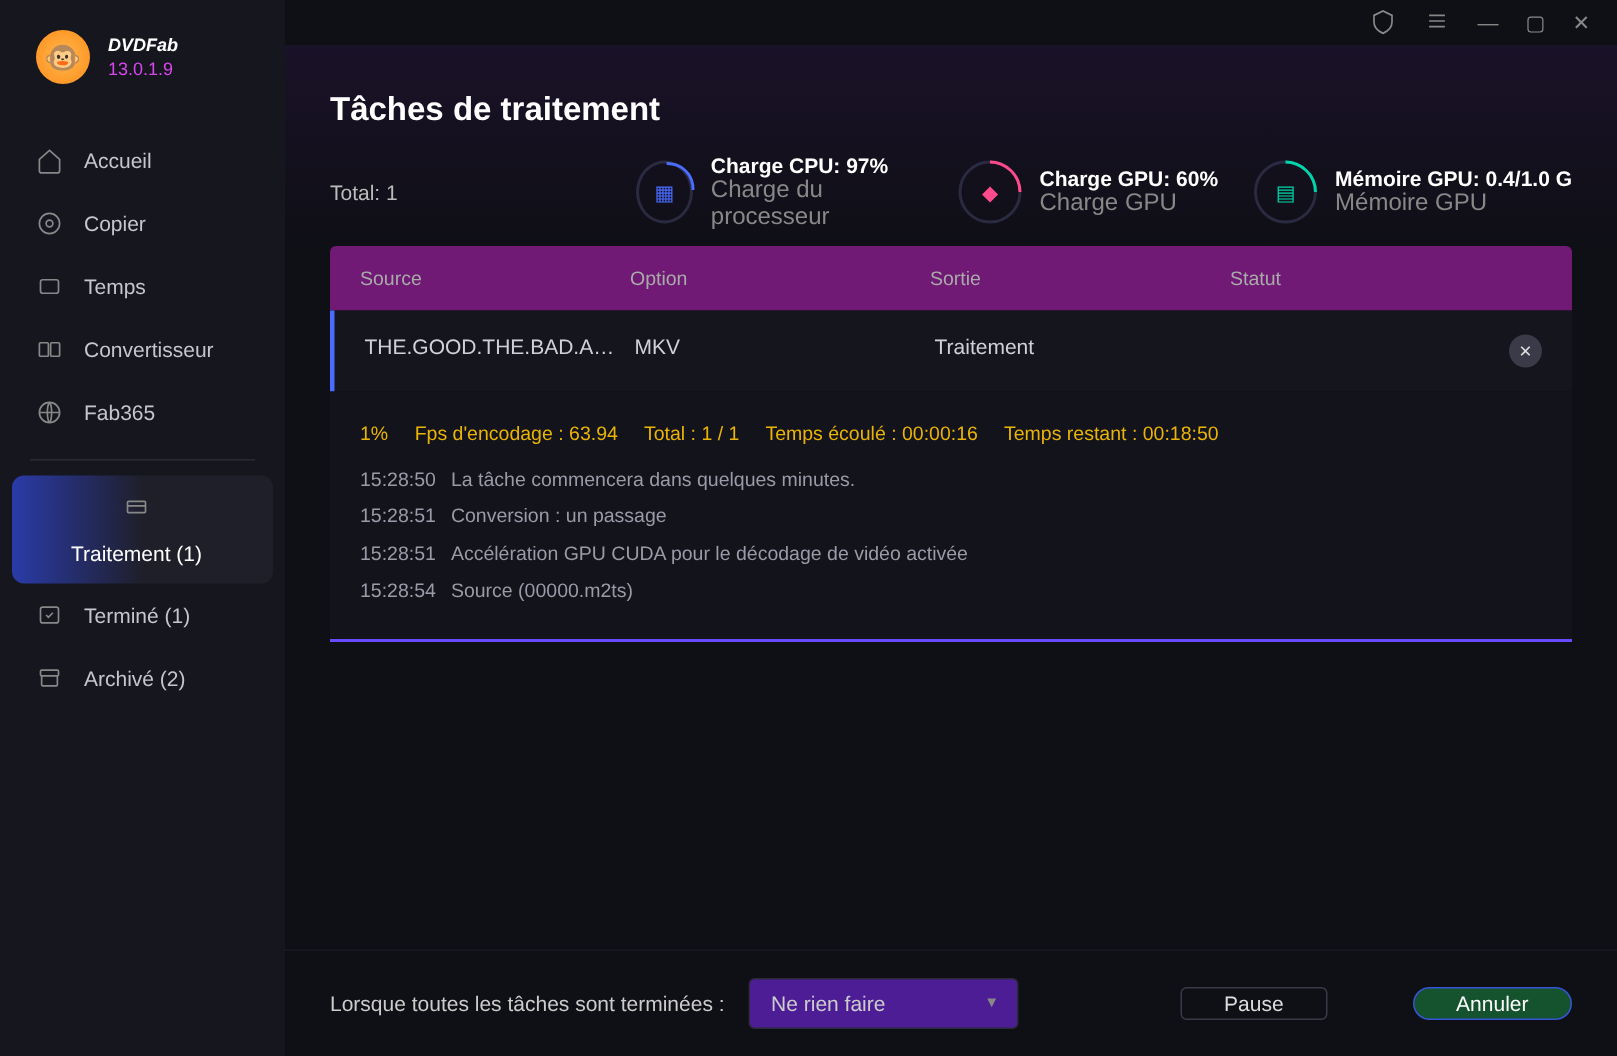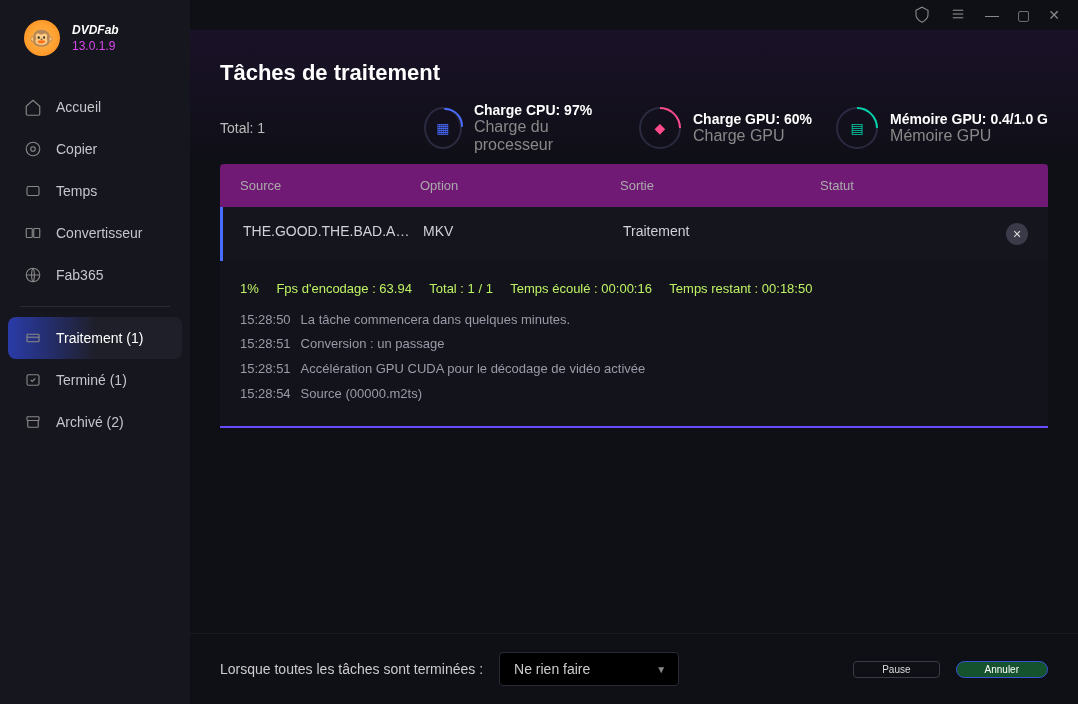--- a/index.html
+++ b/index.html
@@ -6,21 +6,21 @@
 body { font-family: -apple-system, BlinkMacSystemFont, "Segoe UI", Arial, sans-serif; background: #0a0a0f; color: #d0d0d8; width: 1078px; height: 704px; overflow: hidden; font-size: 14px; }
 .app { display: flex; height: 100%; }
 .sidebar { width: 190px; background: #16161e; padding-top: 20px; flex-shrink: 0; }
 .logo-area { display: flex; align-items: center; padding: 0 20px 30px 24px; gap: 12px; }
 .logo-icon { width: 36px; height: 36px; border-radius: 50%; background: radial-gradient(circle, #ffb84d, #ff8c1a); display: flex; align-items: center; justify-content: center; font-size: 20px; }
 .logo-text { display: flex; flex-direction: column; }
 .logo-name { font-weight: bold; font-style: italic; color: #fff; font-size: 12px; text-align: right; }
 .logo-version { font-size: 12px; color: #d946ef; margin-top: 2px; }
 .nav-list { list-style: none; }
 .nav-item { display: flex; align-items: center; gap: 14px; padding: 12px 24px; cursor: pointer; color: #c5c5cc; font-size: 14px; }
-.nav-item.active { background: linear-gradient(90deg, #2a3ba8 0%, #1f1f2a 50%); border-radius: 8px; margin: 0 8px; padding-left: 16px; color: #fff; }
+.nav-item.active { background: linear-gradient(90deg, #2a3ba8 0%, #1f1f2a 50%); border-radius: 8px; margin: 0 8px; padding-left: 16px; color: #fff; flex-direction: column; }
 .nav-icon { width: 18px; height: 18px; display: flex; align-items: center; justify-content: center; color: #888; }
 .nav-sep { height: 1px; background: #2a2a35; margin: 10px 20px; }
 .main { flex: 1; display: flex; flex-direction: column; background: #0f0f16; position: relative; }
 .titlebar { height: 30px; display: flex; justify-content: flex-end; align-items: center; gap: 18px; padding: 0 18px; color: #888; }
 .titlebar .win-btn { cursor: pointer; font-size: 14px; }
 .header { padding: 30px 30px 10px 30px; background: linear-gradient(180deg, #1a1228 0%, #0f0f16 100%); }
 .page-title { font-size: 22px; font-weight: bold; color: #fff; margin-bottom: 16px; }
 .stats-row { display: flex; align-items: center; gap: 24px; }
 .total-text { color: #bbb; flex: 0 0 180px; }
 .gauge-group { display: flex; align-items: center; gap: 12px; }
@@ -38,29 +38,29 @@
 .table-head { display: flex; background: #701a75; padding: 14px 20px; font-size: 13px; color: #aaa; border-radius: 4px 4px 0 0; }
 .col-source { flex: 0 0 180px; }
 .col-option { flex: 0 0 200px; }
 .col-output { flex: 0 0 200px; }
 .col-status { flex: 1; }
 .col-action { flex: 0 0 40px; text-align: center; }
 .task-row { display: flex; align-items: flex-start; padding: 16px 20px; border-left: 3px solid #4a6cff; background: #15151e; color: #d0d0d8; font-size: 14px; }
 .task-row .col-source { white-space: nowrap; overflow: hidden; text-overflow: ellipsis; padding-right: 10px; }
 .close-btn { width: 22px; height: 22px; border-radius: 50%; background: #3a3a48; color: #ddd; display: flex; align-items: center; justify-content: center; cursor: pointer; font-size: 11px; margin-left: auto; }
 .log-area { padding: 16px 20px 20px 20px; color: #9a9aa8; font-size: 13px; line-height: 1.9; background: #13131b; border-bottom: 2px solid #6a4aff; }
-.log-stats { color: #bef264; margin-bottom: 6px; }
+.log-stats { color: #eab308; margin-bottom: 6px; }
 .log-stats span { margin-right: 14px; }
 .log-line { display: flex; gap: 10px; }
 .footer { padding: 18px 30px; display: flex; align-items: center; gap: 16px; border-top: 1px solid #1a1a24; }
 .footer-label { color: #ccc; }
-.select-box { background: #000000; border: 1px solid #2a2a38; padding: 8px 36px 8px 14px; border-radius: 4px; color: #ccc; position: relative; cursor: pointer; min-width: 180px; }
+.select-box { background: #4c1d95; border: 1px solid #2a2a38; padding: 8px 36px 8px 14px; border-radius: 4px; color: #ccc; position: relative; cursor: pointer; min-width: 180px; }
 .select-box .chev { position: absolute; right: 12px; top: 50%; transform: translateY(-50%); font-size: 10px; color: #888; }
 .spacer { flex: 1; }
-.btn { padding: 2px 28px; border-radius: 4px; cursor: pointer; font-size: 10px; border: 1px solid #3a3a48; background: transparent; color: #ddd; }
+.btn { padding: 2px 28px; border-radius: 4px; cursor: pointer; font-size: 14px; border: 1px solid #3a3a48; background: transparent; color: #ddd; margin-left: 41px; }
 .btn-primary { background: #14532d; border-color: #3654d6; color: #fff; border-radius: 19px; }
 svg { width: 18px; height: 18px; stroke: currentColor; fill: none; stroke-width: 1.5; }
 </style>
 </head>
 <body>
 
 <div class="app">
   <aside class="sidebar">
     <div class="logo-area">
       <div class="logo-icon">🐵</div>

